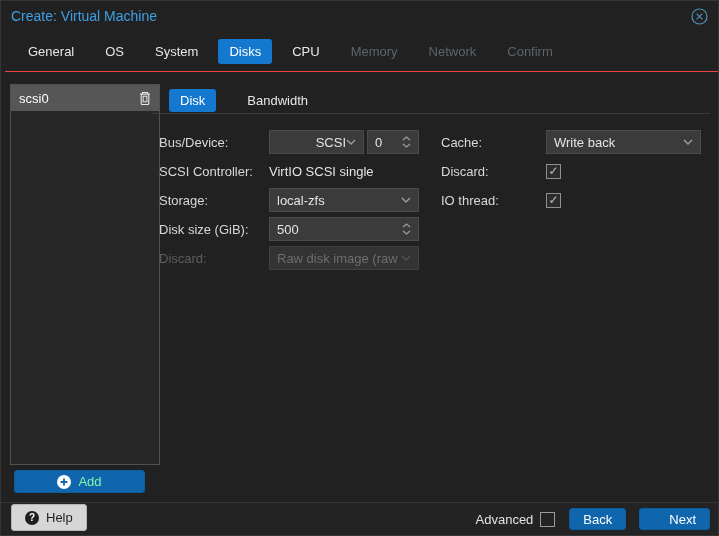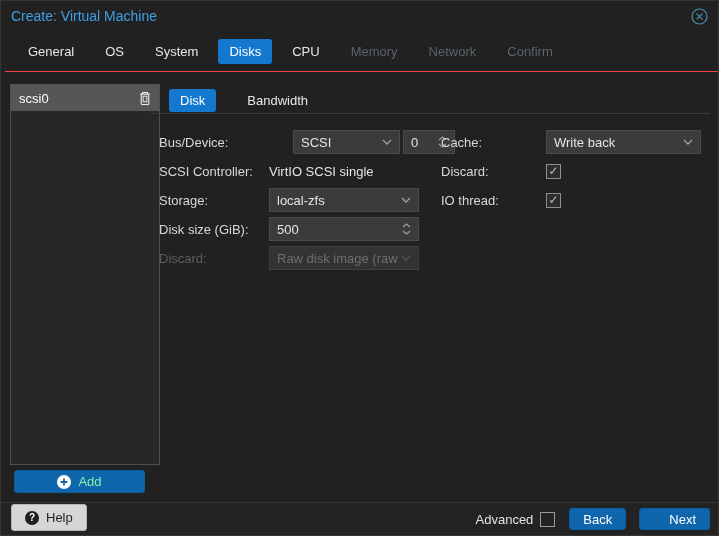--- a/index.html
+++ b/index.html
@@ -42,21 +42,21 @@
   .form-left .lbl { width:110px; color:#d8d8d8; }
   .form-right .lbl { width:105px; color:#d8d8d8; }
   .ctrl { height:24px; background:#3b3b3b; border:1px solid #4a4a4a;
     display:flex; align-items:center; padding:0 7px; color:#e4e4e4; cursor:pointer; }
   .w150 { width:150px; } .w155 { width:155px; }
   .combo { justify-content:space-between; }
   .combo .val { white-space:nowrap; overflow:hidden; }
   .chev { color:#9aa0a6; display:flex; }
   .spinner { color:#9aa0a6; display:flex; flex-direction:column; line-height:0; gap:2px; }
   .bus-group { display:flex; gap:3px; }
-  .bus-combo { width:107px; justify-content:space-between;margin-left:24px; }
+  .bus-combo { width:95px; justify-content:flex-end; }
   .bus-num { width:52px; justify-content:space-between; }
   .static-val { color:#e4e4e4; }
   .row.disabled .lbl { color:#5e5e5e; }
   .row.disabled .ctrl { background:#333333; border-color:#404040; color:#6e6e6e; cursor:default; }
   .row.disabled .chev { color:#565656; }
   .checkbox { width:15px; height:15px; border:1px solid #8f8f8f; background:#2c2c2c;
     color:#bdbdbd; font-size:12px; line-height:13px; text-align:center; cursor:pointer; }
   
   .footer { position:absolute; left:0; right:0; bottom:0; height:33px;
     background:#232323; border-top:1px solid #353535; display:flex; align-items:center; }

